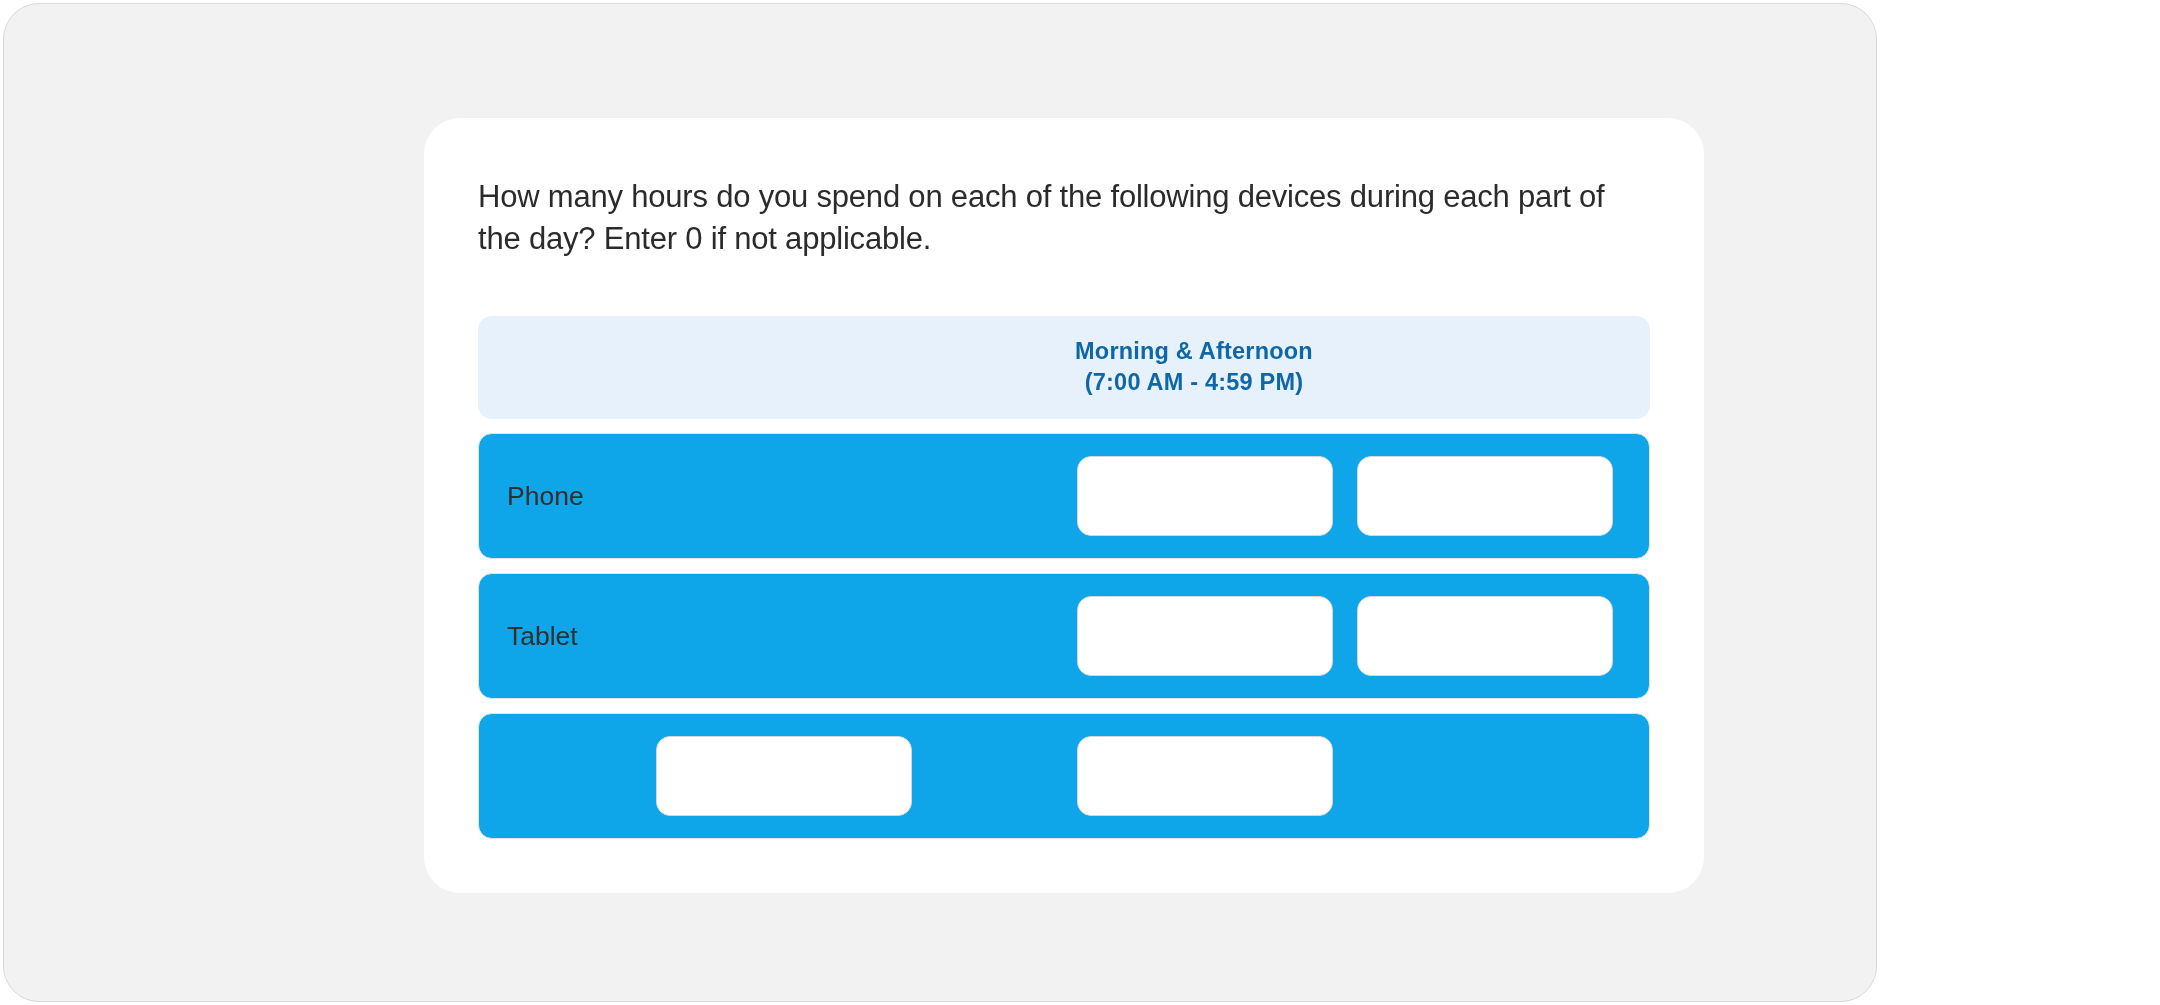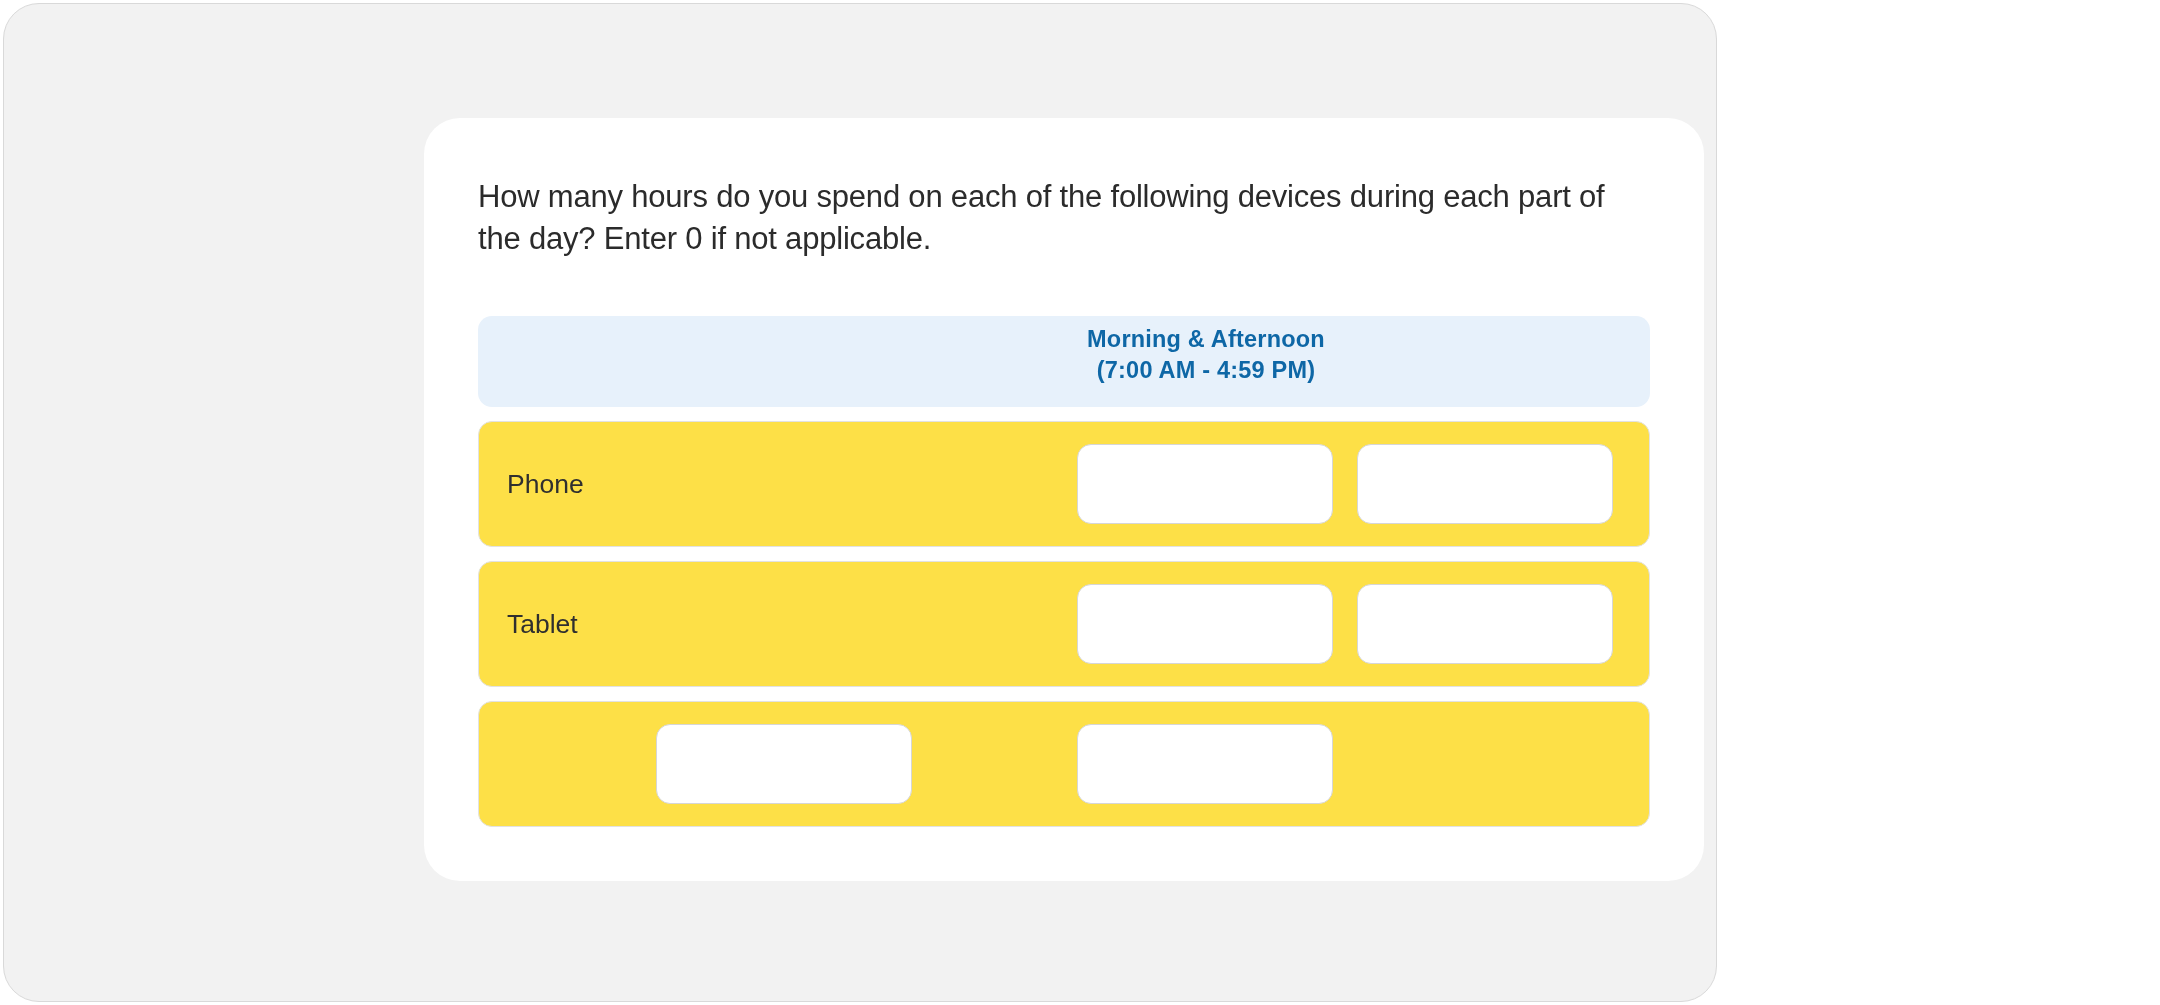--- a/index.html
+++ b/index.html
@@ -5,21 +5,21 @@
   * { box-sizing: border-box; margin: 0; padding: 0; }
   html, body { width: 2160px; height: 1005px; }
   body {
     font-family: -apple-system, BlinkMacSystemFont, "Segoe UI", "Aptos", "Helvetica Neue", Arial, sans-serif;
     background: #ffffff;
     display: flex;
     align-items: flex-start;
     justify-content: flex-start;
   }
   .outer-frame {
-    width: 1714px;
+    width: 1874px;
     height: 999px;
     margin: 3px;
     background: #f2f2f2;
     border: 1.5px solid #d9d9d9;
     border-radius: 36px;
   }
   .card {
     position: absolute;
     left: 424px;
     top: 118px;
@@ -32,43 +32,43 @@
     font-size: 31px;
     line-height: 1.35;
     color: #2b2b2b;
     letter-spacing: -0.2px;
     margin-bottom: 56px;
     font-weight: 450;
   }
   .grid-header {
     display: grid;
     grid-template-columns: 1fr 280px 280px;
-    gap: 0;
+    gap: 12px;
     background: #e7f1fb;
     border-radius: 14px;
-    padding: 8px 24px 20px 24px;
+    padding: 20px 24px 20px 24px;
     margin-bottom: 14px;
   }
   .col-label {
     text-align: center;
     color: #0e67a6;
     font-weight: 600;
     font-size: 23.5px;
     line-height: 1.35;
     letter-spacing: 0.2px;
   }
   .grid-row {
     display: grid;
     grid-template-columns: 1fr 280px 280px;
     align-items: center;
     border: 1.5px solid #e2e2e2;
     border-radius: 14px;
     padding: 22px 24px;
     margin-bottom: 14px;
-    background: #fde047;
+    background: #0ea5e9;
   }
   .row-label {
     font-size: 26.5px;
     color: #2f2f2f;
     font-weight: 420;
     padding-left: 4px;
   }
   .cell {
     display: flex;
     justify-content: center;

